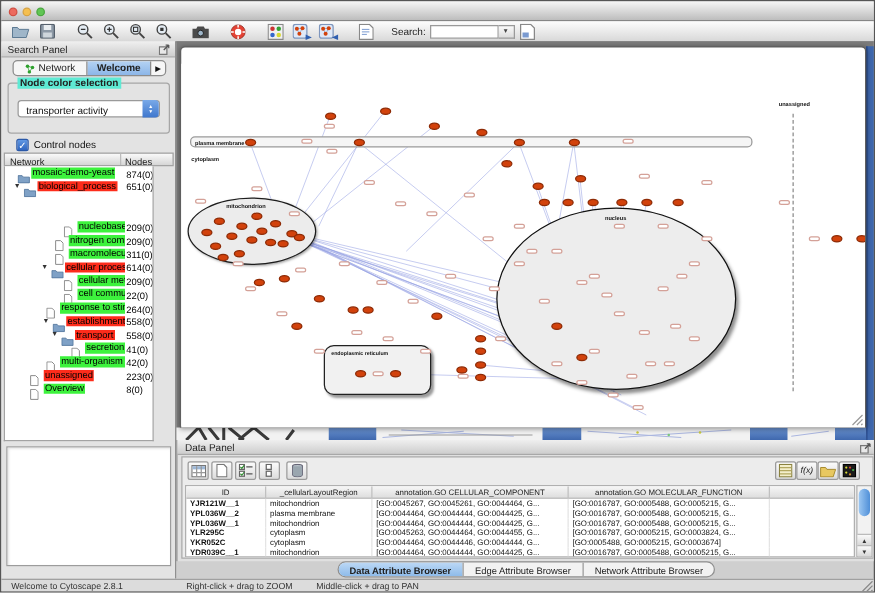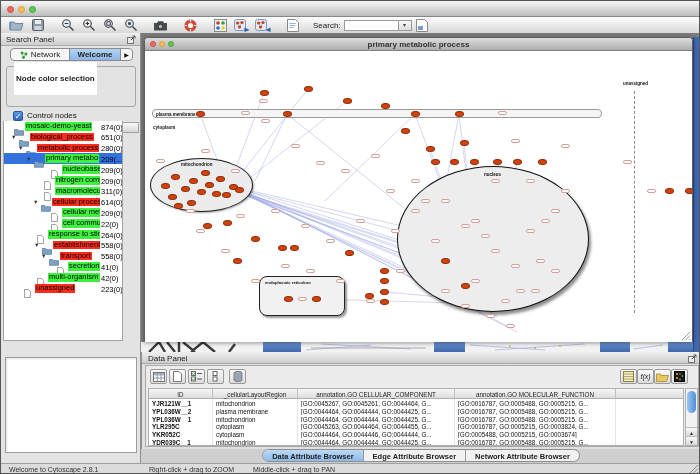--- a/index.html
+++ b/index.html
@@ -26,31 +26,31 @@
   
   .cpanel{position:absolute;left:0;top:32px;width:140px;height:430px;background:#e3e3e3;border-right:1px solid #8f8f8f;}
   .cphead{position:absolute;left:0;top:0;width:100%;height:13px;background:linear-gradient(#f0f0f0,#cecece);border-bottom:1px solid #ababab;font-size:8px;color:#222;padding:2px 0 0 5px;}
   .floatico{position:absolute;right:4px;top:2px;}
   .cptabs{position:absolute;left:9px;top:15px;width:123px;height:13px;display:flex;border:1px solid #8c8c8c;border-radius:4px;overflow:hidden;background:#f6f6f6;}
   .cptab{display:flex;align-items:center;justify-content:center;font-size:8px;color:#222;height:100%;}
   .cptab.network{width:58px;gap:3px;}
   .cptab.mosaic{width:52px;background:linear-gradient(#b4d2f3,#8cb6e8);font-weight:bold;border-left:1px solid #8c8c8c;border-right:1px solid #8c8c8c;}
   .cptab.arrowseg{width:11px;font-size:6px;color:#111;}
   .groupbox{position:absolute;left:5px;top:33px;width:130px;height:41px;border:1px solid #a6a6a6;border-radius:3px;}
-  .legend{position:absolute;left:7px;top:-5px;background:#ffffff;font-size:8px;font-weight:bold;color:#222;padding:12px 2px;}
+  .legend{position:absolute;left:7px;top:-5px;background:#5eead4;font-size:8px;font-weight:bold;color:#222;padding:0 2px;}
   .combo{position:absolute;left:7px;top:13px;width:114px;height:14px;background:#fff;border:1px solid #9a9a9a;border-radius:3px;font-size:8px;color:#111;padding:2.5px 0 0 6px;}
   .stepper{position:absolute;right:0;top:-1px;bottom:-1px;width:13px;background:linear-gradient(#79a9e8,#3f77cd);border-radius:0 3px 3px 0;display:flex;flex-direction:column;align-items:center;justify-content:center;color:#fff;font-size:4px;line-height:4px;}
   .checkrow{position:absolute;left:12px;top:77px;height:11px;display:flex;align-items:center;gap:4px;}
   .checkbox{width:10px;height:10px;background:linear-gradient(#5f97e3,#2f66c0);border:1px solid #2a58a8;border-radius:2px;color:#fff;font-size:8px;line-height:9px;text-align:center;}
   .checklabel{font-size:8px;color:#111;}
   .treehead{position:absolute;left:2px;top:89px;width:136px;height:11px;background:linear-gradient(#fafafa,#d6d6d6);border:1px solid #a3a3a3;font-size:7.5px;color:#222;}
   .treehead .c1{position:absolute;left:4px;top:1.5px;}
   .treehead .c2{position:absolute;left:96px;top:1.5px;}
   .treehead .cdiv{position:absolute;left:92px;top:0;bottom:0;width:1px;background:#bcbcbc;}
-  .treelist{position:absolute;left:2px;top:88px;width:120px;height:220px;background:#fff;border:1px solid #a3a3a3;border-top:none;overflow:hidden;}
+  .treelist{position:absolute;left:2px;top:100px;width:120px;height:220px;background:#fff;border:1px solid #a3a3a3;border-top:none;overflow:hidden;}
   .trow{position:absolute;left:0;width:100%;height:10.8px;}
   .trow.sel{background:#3372dd;}
   .arr{position:absolute;top:2.2px;font-size:5.5px;color:#333;}
   .ticon{position:absolute;top:1px;}
   .tlabel{position:absolute;top:1px;font-size:7.5px;line-height:8.5px;color:#000;padding:0 1px;white-space:nowrap;overflow:hidden;}
   .tlabel.green{background:#3df23d;}
   .tlabel.red{background:#fd2c1b;}
   .tcount{position:absolute;left:97px;top:1.5px;font-size:7.5px;color:#000;}
   .birdeye{position:absolute;left:4px;top:324px;width:132px;height:96px;background:#fff;border:1px solid #9c9c9c;box-shadow:inset 1px 1px 2px rgba(0,0,0,0.12);}
 
@@ -99,21 +99,21 @@
   .dcell{position:absolute;top:0;height:100%;font-size:6.3px;color:#111;padding:1px 0 0 3px;white-space:nowrap;overflow:hidden;border-right:1px solid #e4e4e4;}
   .dcell.id{font-weight:bold;}
   .vscroll{position:absolute;left:539px;top:22px;width:13px;height:58px;background:#f2f2f2;border:1px solid #b0b0b0;}
   .vthumb{position:absolute;left:1px;top:2px;width:9px;height:22px;border-radius:5px;background:linear-gradient(90deg,#9cc7f2,#4f8fd8);}
   .varr{position:absolute;left:0;width:11px;height:9px;font-size:5px;text-align:center;color:#333;background:linear-gradient(#fafafa,#d8d8d8);border-top:1px solid #bbb;padding-top:1.5px;}
   .varr.up{bottom:9px;}.varr.down{bottom:0;}
 
   
   .btabs{position:absolute;left:140px;top:448px;width:560px;height:14px;display:flex;justify-content:center;}
   .btabgroup{display:flex;height:13px;border:1px solid #8f8f8f;border-radius:7px;overflow:hidden;background:#f2f2f2;}
-  .btab{font-size:7.5px;color:#222;padding:2.2px 9px 0;border-right:1px solid #9a9a9a;white-space:nowrap;font-weight:bold;}
+  .btab{font-size:7.5px;color:#222;padding:2.2px 9px 0;border-right:1px solid #9a9a9a;white-space:nowrap;}
   .btab.sel{background:linear-gradient(#bcd8f5,#8ebbea);font-weight:bold;}
   .btab.last{border-right:none;}
   .statusbar{position:absolute;left:0;top:462px;width:700px;height:12px;background:#dcdcdc;border-top:1px solid #a0a0a0;font-size:7px;color:#333;}
   .stitem{position:absolute;top:2px;}
   .st1{left:8px;}.st2{left:148px;}.st3{left:252px;}
   .sgrip{position:absolute;right:2px;bottom:1px;}
 </style>
 </head>
 <body>
 
@@ -252,20 +252,27 @@
           </svg>
         <span>Network</span>
       </div>
       <div class="cptab mosaic">
         <span>Welcome</span>
       </div>
       <div class="cptab arrowseg">▶</div>
     </div>
     <div class="groupbox">
       <span class="legend">Node color selection</span>
+      <div class="combo">
+        <span>transporter activity</span>
+        <span class="stepper">
+            <span>▲</span>
+            <span>▼</span>
+          </span>
+      </div>
     </div>
     <div class="checkrow">
       <span class="checkbox">✓</span>
       <span class="checklabel">Control nodes</span>
     </div>
     <div class="treehead">
       <span class="c1">Network</span>
       <span class="cdiv"></span>
       <span class="c2">Nodes</span>
     </div>
@@ -278,36 +285,20 @@
           <span class="tcount">874(0)</span>
         </div>
         <div class="trow" style="top: 10.8px;">
           <span class="arr" style="left:7px">▼</span>
           <span class="ticon" style="left:15px"><svg width="10" height="8" viewBox="0 0 10 8">
               <path d="M0.5 1.5 h3.2 l1 1.2 h4.8 v4.6 h-9z" fill="#7fa1c6" stroke="#51759c" stroke-width="0.7"></path>
             </svg></span>
           <span class="tlabel red" style="left:26px;max-width:70px">biological_process</span>
           <span class="tcount">651(0)</span>
         </div>
-        <div class="trow" style="top: 21.6px;">
-          <span class="arr" style="left:14px">▼</span>
-          <span class="ticon" style="left:22px"><svg width="10" height="8" viewBox="0 0 10 8">
-              <path d="M0.5 1.5 h3.2 l1 1.2 h4.8 v4.6 h-9z" fill="#7fa1c6" stroke="#51759c" stroke-width="0.7"></path>
-            </svg></span>
-          <span class="tlabel red" style="left:33px;max-width:63px">metabolic process</span>
-          <span class="tcount">280(0)</span>
-        </div>
-        <div class="trow sel" style="top: 32.4px;">
-          <span class="arr" style="left:22px">▼</span>
-          <span class="ticon" style="left:30px"><svg width="10" height="8" viewBox="0 0 10 8">
-              <path d="M0.5 1.5 h3.2 l1 1.2 h4.8 v4.6 h-9z" fill="#7fa1c6" stroke="#51759c" stroke-width="0.7"></path>
-            </svg></span>
-          <span class="tlabel green" style="left:41px;max-width:55px">primary metabo</span>
-          <span class="tcount">209(...</span>
-        </div>
         <div class="trow" style="top: 43.2px;">
           <span class="ticon" style="left:47px"><svg width="7" height="9" viewBox="0 0 7 9">
               <path d="M0.5 0.5 h4 l2 2 v6 h-6z" fill="#fff" stroke="#8a8a8a" stroke-width="0.8"></path>
             </svg></span>
           <span class="tlabel green" style="left:58px;max-width:38px">nucleobase-</span>
           <span class="tcount">209(0)</span>
         </div>
         <div class="trow" style="top: 54px;">
           <span class="ticon" style="left:40px"><svg width="7" height="9" viewBox="0 0 7 9">
               <path d="M0.5 0.5 h4 l2 2 v6 h-6z" fill="#fff" stroke="#8a8a8a" stroke-width="0.8"></path>
@@ -380,20 +371,27 @@
             </svg></span>
           <span class="tlabel green" style="left:44px;max-width:52px">multi-organism pro</span>
           <span class="tcount">42(0)</span>
         </div>
         <div class="trow" style="top: 162px;">
           <span class="ticon" style="left:20px"><svg width="7" height="9" viewBox="0 0 7 9">
               <path d="M0.5 0.5 h4 l2 2 v6 h-6z" fill="#fff" stroke="#8a8a8a" stroke-width="0.8"></path>
             </svg></span>
           <span class="tlabel red" style="left:31px;max-width:65px">unassigned</span>
           <span class="tcount">223(0)</span>
+        </div>
+        <div class="trow" style="top: 172.8px;">
+          <span class="ticon" style="left:20px"><svg width="7" height="9" viewBox="0 0 7 9">
+              <path d="M0.5 0.5 h4 l2 2 v6 h-6z" fill="#fff" stroke="#8a8a8a" stroke-width="0.8"></path>
+            </svg></span>
+          <span class="tlabel green" style="left:31px;max-width:65px">Overview</span>
+          <span class="tcount">8(0)</span>
         </div>
       </div>
     <div class="birdeye"></div>
   </div>
 
   <div class="mdi">
 
     <div class="strip">
       <svg class="sfrag" style="left:4px;width:95px;" width="95" height="10">
           <path d="M4 10 L14 0 L20 10 M22 0 L30 10 M34 0 L34 10 M38 0 L50 10 M58 0 L46 10 M58 0 L70 10 M84 10 L90 2" stroke="#3a3a3a" stroke-width="2.4" fill="none"></path>
@@ -414,26 +412,20 @@
         </svg>
       <div class="sfrag sblue" style="left:459px;width:30px;"></div>
       <svg class="sfrag" style="left:489px;width:38px;" width="38" height="10">
           <line x1="3" y1="7" x2="33" y2="3" stroke="#aab6e0" stroke-width="0.8"></line>
         </svg>
       <div class="sfrag sblue" style="left:527px;width:25px;"></div>
     </div>
     <div class="bluestripe"></div>
 
     <div class="netwin">
-      <div class="nwtitle">
-        <span class="tl red"></span>
-        <span class="tl yel"></span>
-        <span class="tl grn"></span>
-        <span class="wtitle">primary metabolic process</span>
-      </div>
       <div class="canvas" id="canvas">
         <svg id="edges">
             <line x1="95" y1="138" x2="310" y2="195"></line>
             <line x1="95" y1="138" x2="320" y2="210"></line>
             <line x1="95" y1="140" x2="330" y2="225"></line>
             <line x1="96" y1="140" x2="336" y2="240"></line>
             <line x1="98" y1="142" x2="342" y2="255"></line>
             <line x1="98" y1="142" x2="352" y2="265"></line>
             <line x1="90" y1="136" x2="300" y2="185"></line>
             <line x1="90" y1="137" x2="362" y2="275"></line>

